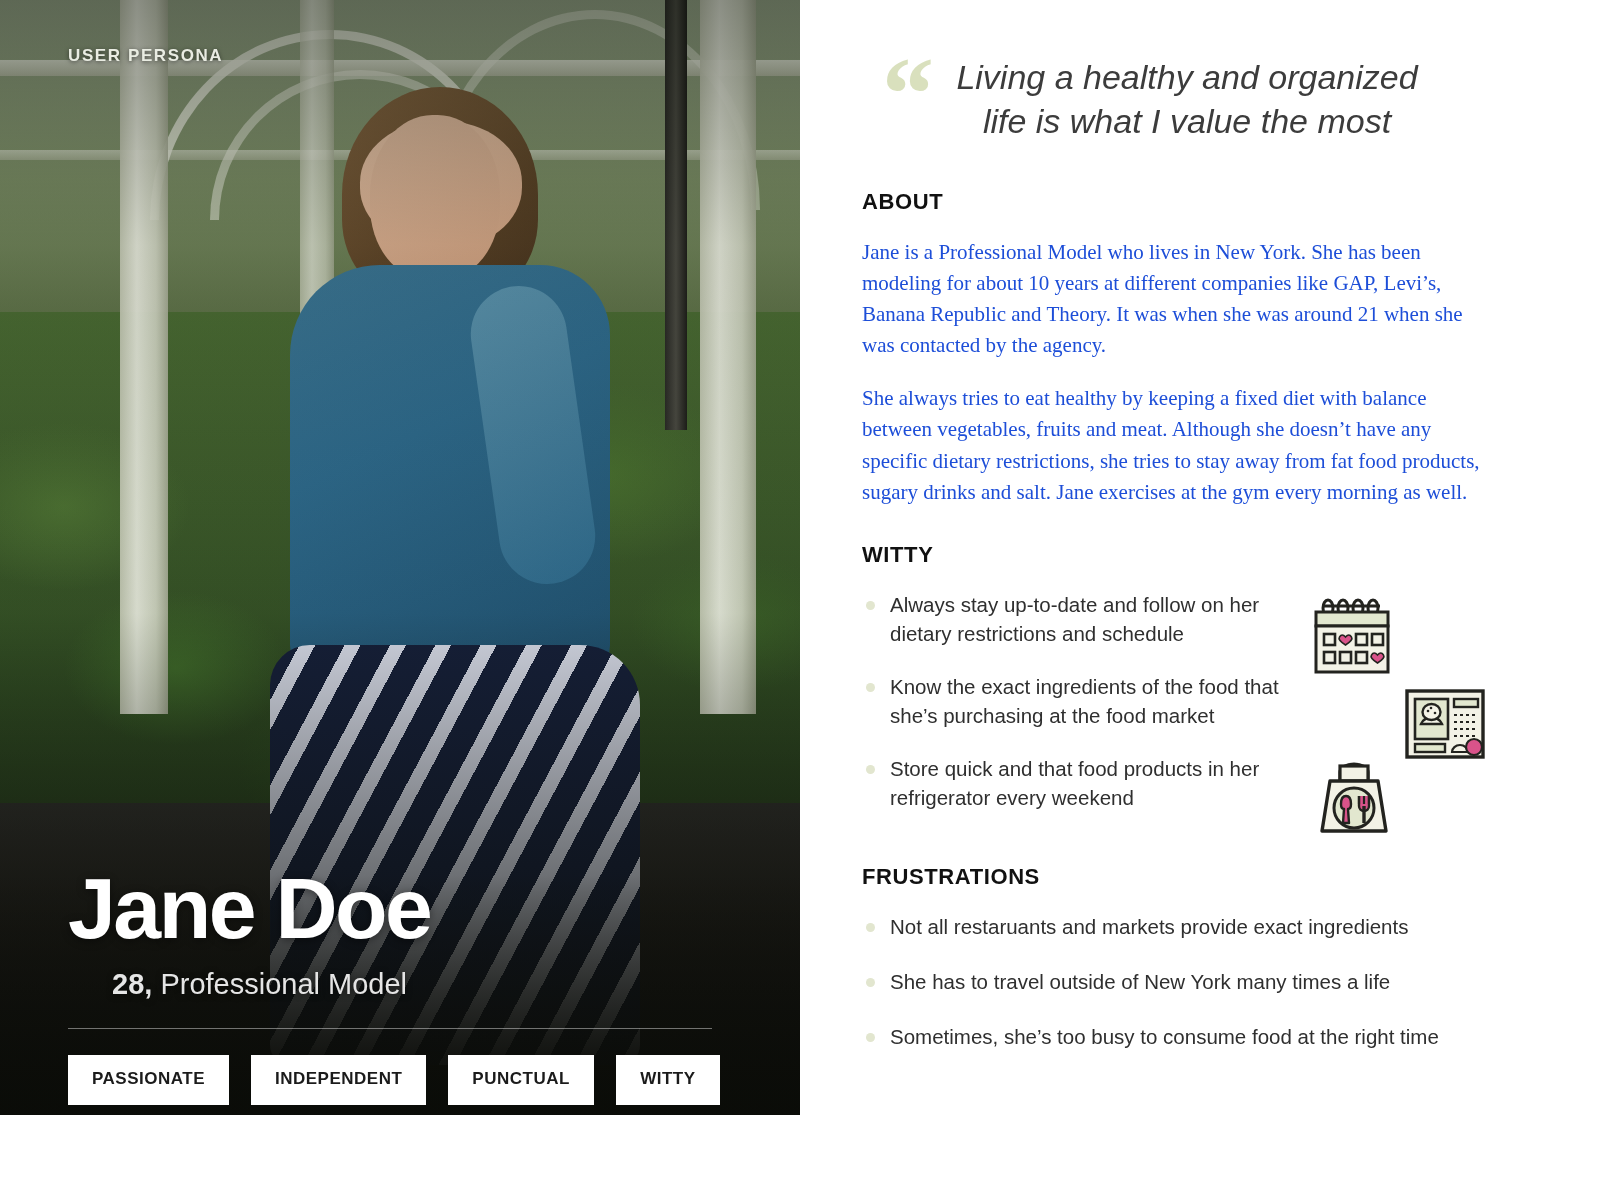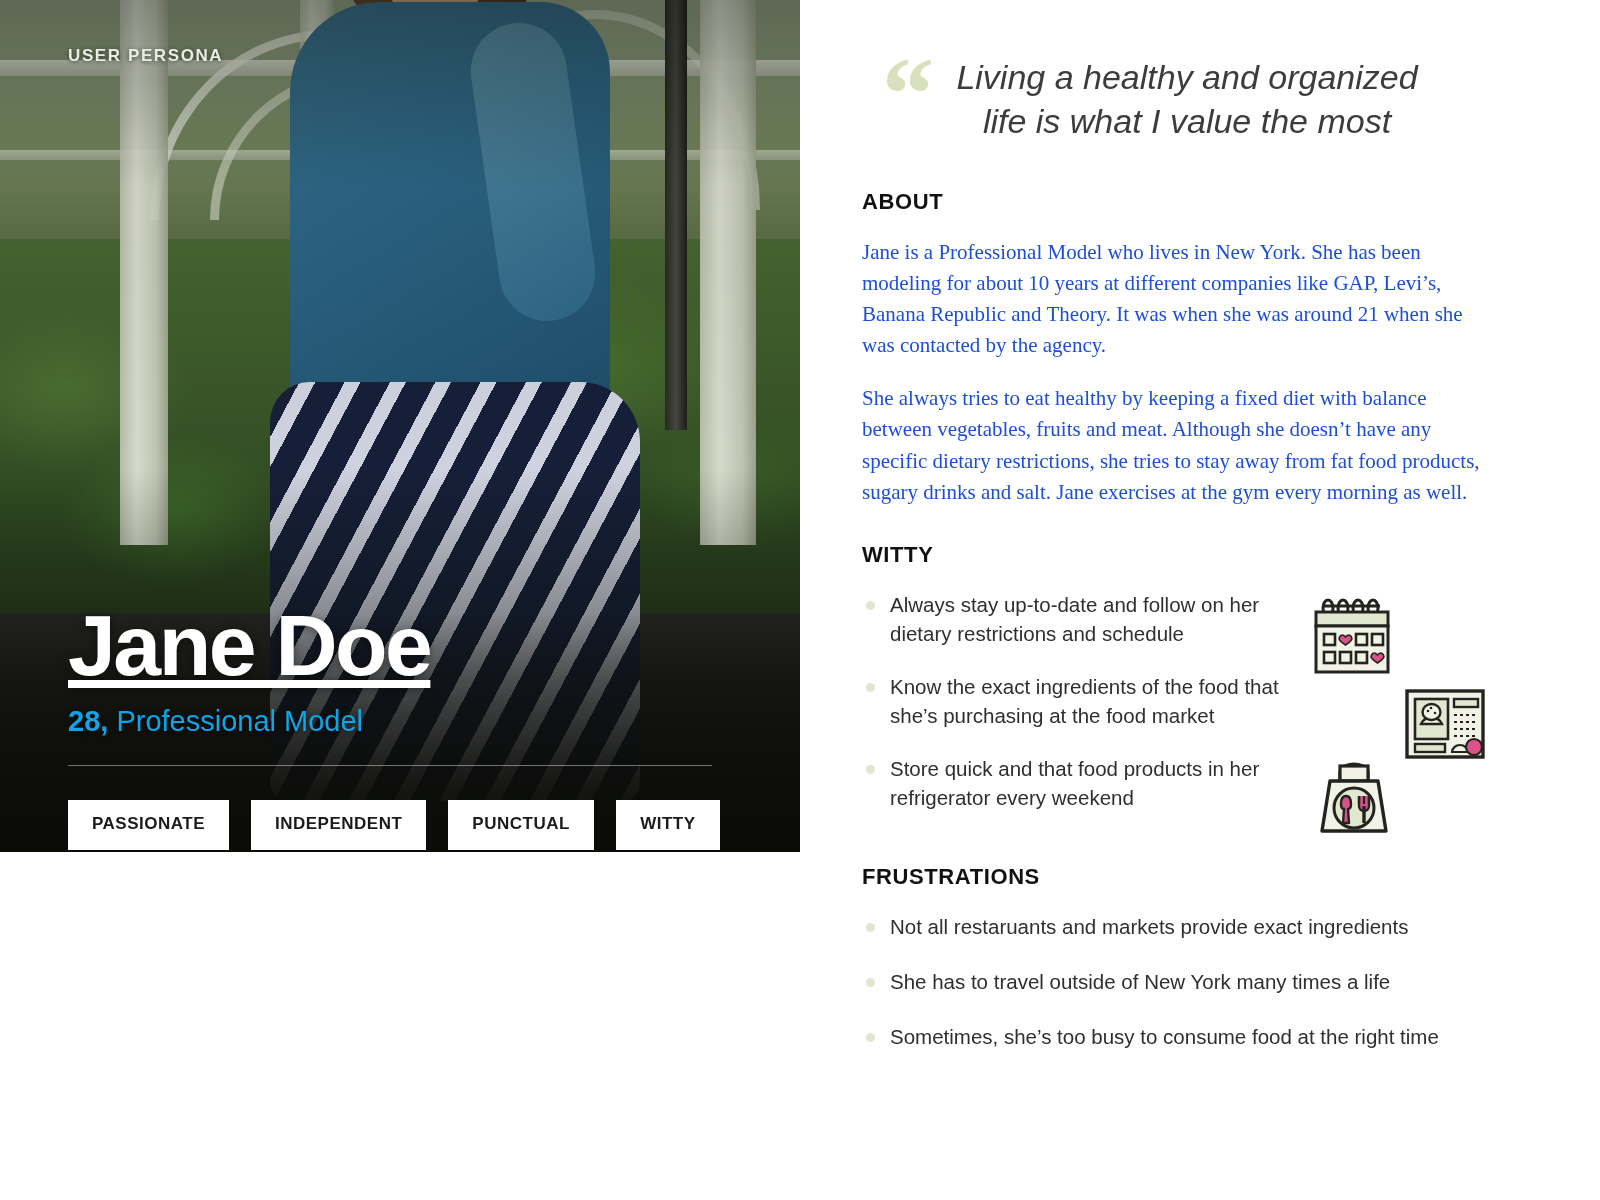--- a/index.html
+++ b/index.html
@@ -13,21 +13,21 @@
     display:flex;
     width:1600px;
     height:1200px;
     background:#ffffff;
   }
 
   
   .photo-panel {
     position:relative;
     width:800px;
-    height:852px;
+    height:1115px;
     overflow:hidden;
     background:#1d241c;
     flex:0 0 800px;
     padding-left:32px;
   }
   .photo-art { position:absolute; inset:0; }
 
   
   .bg-sky {
     position:absolute; left:0; top:0; width:100%; height:46%;
@@ -140,42 +140,42 @@
     bottom:114px;
     width:680px;
   }
   .persona-name {
     font-size:86px;
     line-height:.96;
     font-weight:bold;
     letter-spacing:-2.5px;
     color:#ffffff;
     text-shadow:0 2px 10px rgba(0,0,0,.45);
-    text-decoration:underline;
   }
   .persona-sub {
     margin-top:18px;
     font-size:29px;
-    color:#0ea5e9;
+    color:#e5e5e5;
     text-shadow:0 1px 6px rgba(0,0,0,.55);
     font-weight:400;
+    margin-left:44px;
   }
   .persona-sub .age { font-weight:bold; }
   .divider-rule {
     position:absolute;
     left:68px;
     bottom:86px;
     width:644px;
     height:1px;
     background:rgba(255,255,255,.42);
   }
   .tag-row {
     position:absolute;
     left:68px;
-    bottom:2px;
+    bottom:10px;
     display:flex;
     gap:22px;
   }
   .tag {
     background:#ffffff;
     color:#1b1b1b;
     font-size:17px;
     font-weight:bold;
     letter-spacing:.5px;
     padding:14px 24px 16px;

